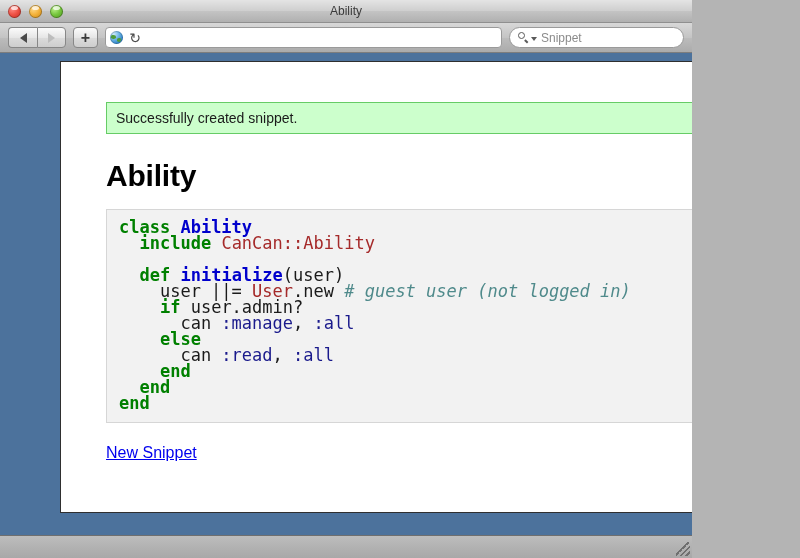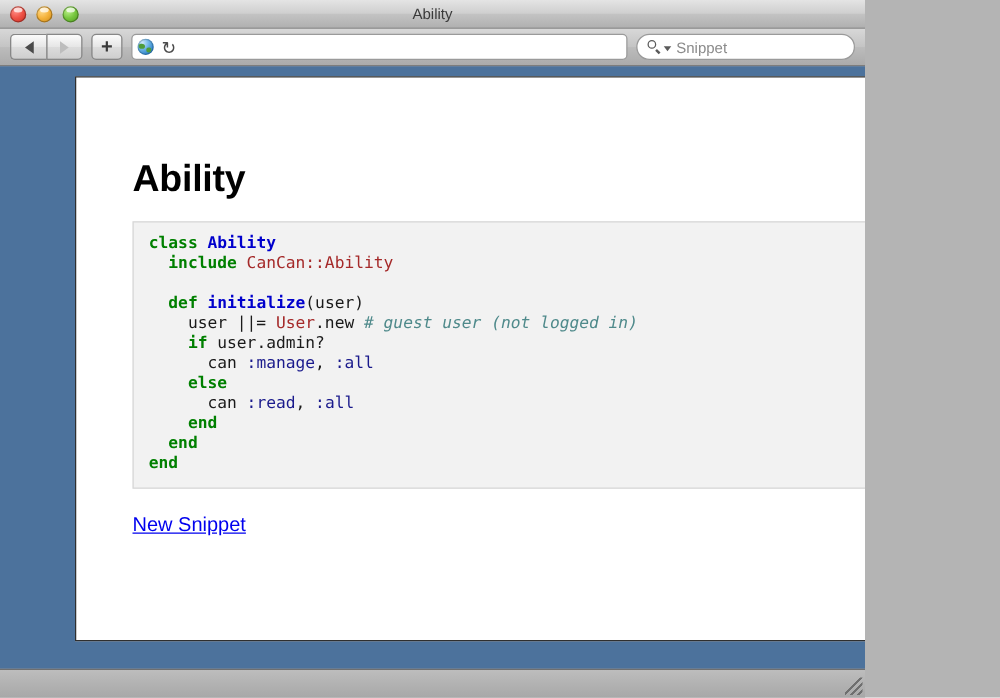--- a/index.html
+++ b/index.html
@@ -284,21 +284,21 @@
   .codebox {
     margin-top: 16px;
     background: #f2f2f2;
     border: 1px solid #d6d6d6;
     padding: 9px 12px 11px 12px;
     box-sizing: border-box;
   }
   pre.code {
     margin: 0;
     font-family: "DejaVu Sans Mono", monospace;
-    font-size: 13px;
+    font-size: 17px;
     line-height: 16px;
     color: #1a1a1a;
     white-space: pre;
   }
   .k  { color: #008000; font-weight: bold; }   
   .cn { color: #0000cc; font-weight: bold; }   
   .co { color: #a52a2a; }                      
   .fn { color: #0000cc; font-weight: bold; }   
   .sy { color: #1a1a8c; }                      
   .cm { color: #4f8a8b; font-style: italic; }  
@@ -374,20 +374,21 @@
       <span class="mini-tri"></span>
       <span class="searchph">Snippet</span>
     </div>
 
   </div>
 
   <div class="viewport">
     <div class="page">
       <div class="page-inner">
 
+        <div class="flash">Successfully created snippet.</div>
 
         <h1 class="page-title">Ability</h1>
 
 
         <div class="codebox">
           <pre class="code"><span class="k">class </span><span class="cn">Ability</span>
 <span class="pl">  </span><span class="k">include</span><span class="pl"> </span><span class="co">CanCan::Ability</span>
 
 <span class="pl">  </span><span class="k">def</span><span class="pl"> </span><span class="fn">initialize</span><span class="pl">(user)</span>
 <span class="pl">    user ||= </span><span class="co">User</span><span class="pl">.new </span><span class="cm"># guest user (not logged in)</span>

